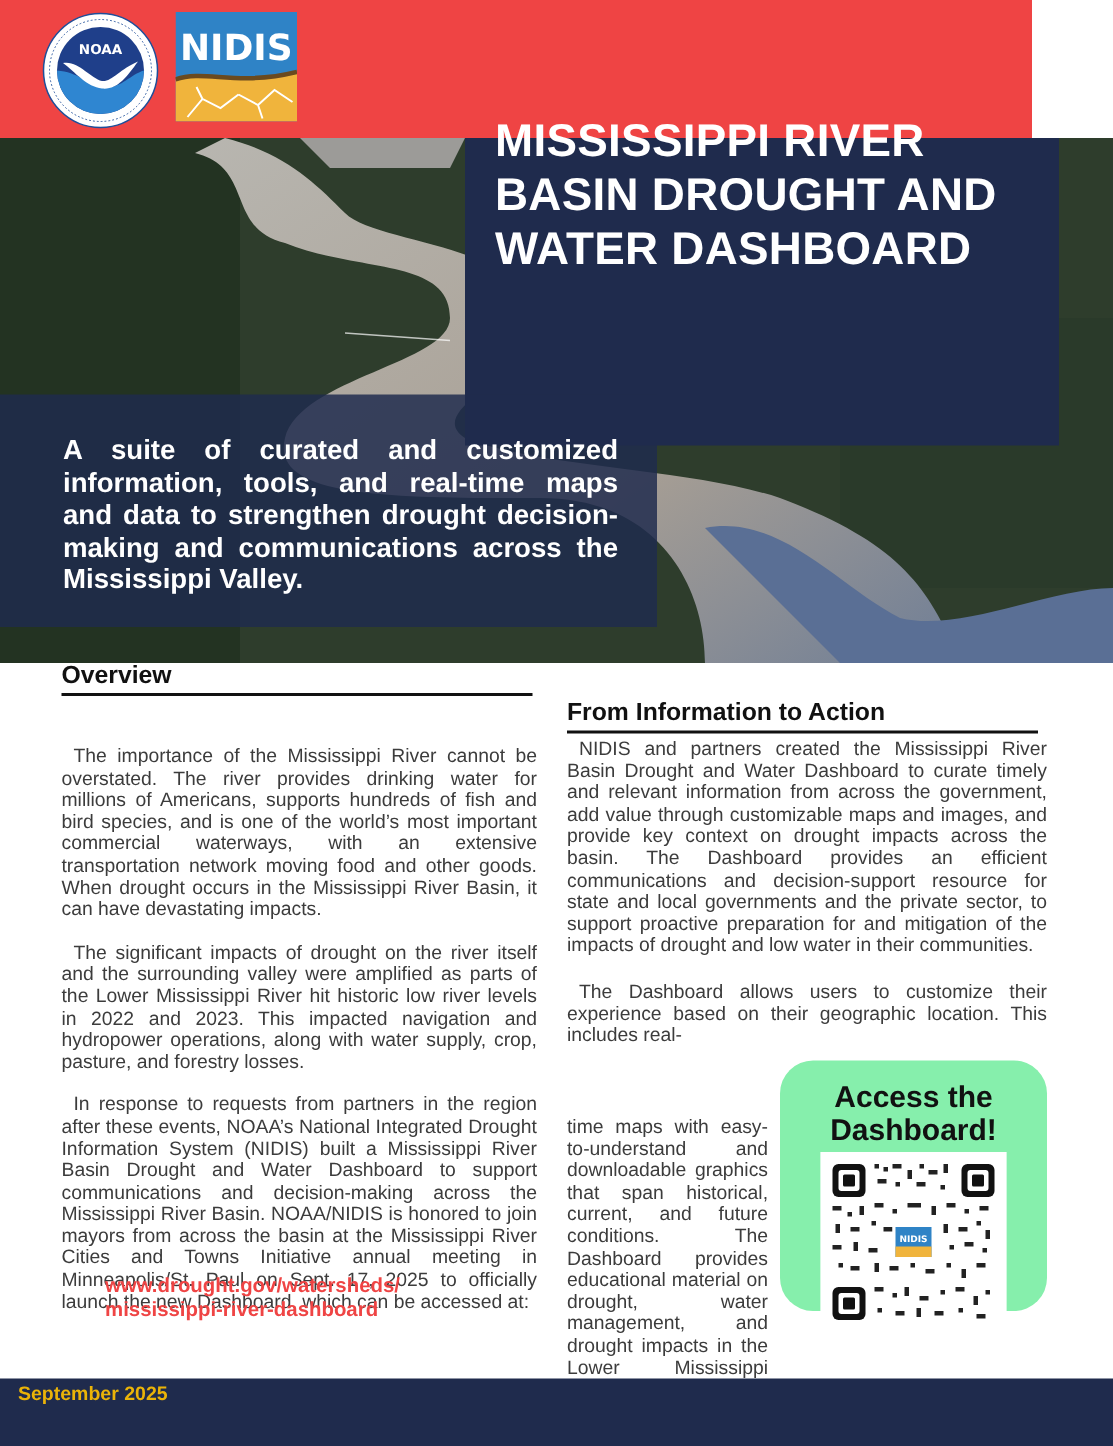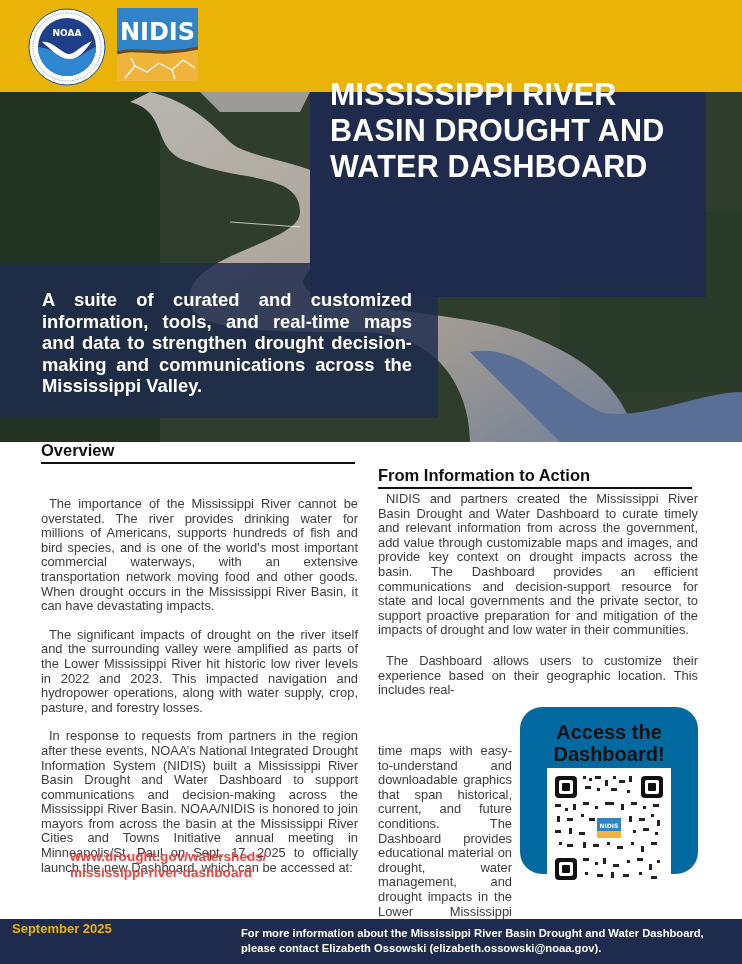--- a/index.html
+++ b/index.html
@@ -1,20 +1,20 @@
 <!DOCTYPE html>
 <html><head>
 <meta charset="utf-8">
 <style>
   * { box-sizing: border-box; margin: 0; padding: 0; }
   html, body { width: 742px; height: 964px; background: #ffffff; overflow: hidden; }
   body { position: relative; font-family: "Liberation Sans", "DejaVu Sans", sans-serif; color: #333; }
 
   
-  .header { position: absolute; left: 0; top: 0; width: 742px; height: 92px; background: #eab308; }
+  .header { position: absolute; left: 0; top: 0; width: 688px; height: 92px; background: #ef4444; }
   .noaa-logo { position: absolute; left: 28px; top: 8px; width: 78px; height: 78px; }
   .nidis-logo { position: absolute; left: 117px; top: 8px; width: 81px; height: 73px; }
 
   
   .hero { position: absolute; left: 0; top: 92px; width: 742px; height: 350px; overflow: hidden;
     background: #2c3a2a; }
   .hero svg { position: absolute; left: 0; top: 0; }
 
   .title-box { position: absolute; left: 310px; top: 0; width: 396px; height: 205px; background: #1f2b4d; }
   .title-text { position: absolute; left: 330px; top: 76px; width: 370px; color: #ffffff;
@@ -29,21 +29,21 @@
   .section-h { position: absolute; font-weight: bold; font-size: 16.5px; color: #111;
     padding-bottom: 2px; border-bottom: 2.5px solid #111; }
   .body-text { position: absolute; font-size: 12.9px; line-height: 14.6px; color: #3c3c3c;
     text-align: justify; }
   .body-text p { text-indent: 8px; margin-bottom: 14px; }
 
   .url { position: absolute; left: 70px; top: 849px; width: 270px; text-align: left;
     font-weight: bold; font-size: 13.6px; line-height: 16px; color: #ef4444; }
 
   .cta { position: absolute; left: 520px; top: 707px; width: 178px; height: 167px;
-    background: #0369a1; border-radius: 22px; }
+    background: #86efac; border-radius: 22px; }
   .cta-title { position: absolute; left: 0; top: 14px; width: 178px; text-align: center;
     font-weight: bold; font-size: 20px; line-height: 22px; color: #111; }
   .qr { position: absolute; left: 27px; top: 61px; width: 124px; height: 120px; background: #fff; }
 
   
   .footer { position: absolute; left: 0; top: 919px; width: 742px; height: 45px; background: #1f2b4d; }
   .footer-date { position: absolute; left: 12px; top: 2px; color: #eab308; font-weight: bold; font-size: 13px; }
   .footer-contact { position: absolute; left: 241px; top: 7px; width: 495px; color: #fff; font-weight: bold;
     font-size: 11.2px; line-height: 15px; }
 </style>
@@ -204,17 +204,13 @@
       <rect x="48" y="48" width="28" height="24" fill="#fff"></rect>
       <rect x="50" y="50" width="24" height="20" fill="#2f83c6"></rect>
       <rect x="50" y="63" width="24" height="7" fill="#f0b43c"></rect>
       <text x="62" y="60" text-anchor="middle" fill="#fff" font-size="6" font-weight="bold" font-family="DejaVu Sans, sans-serif">NIDIS</text>
     </svg>
   </div>
 </div>
 
 <div class="footer">
   <div class="footer-date">September 2025</div>
-  <div class="footer-contact">
-    <div>For more information about the Mississippi River Basin Drought and Water Dashboard,</div>
-    <div>please contact Elizabeth Ossowski (elizabeth.ossowski@noaa.gov).</div>
-  </div>
 </div>
 
 </body></html>

